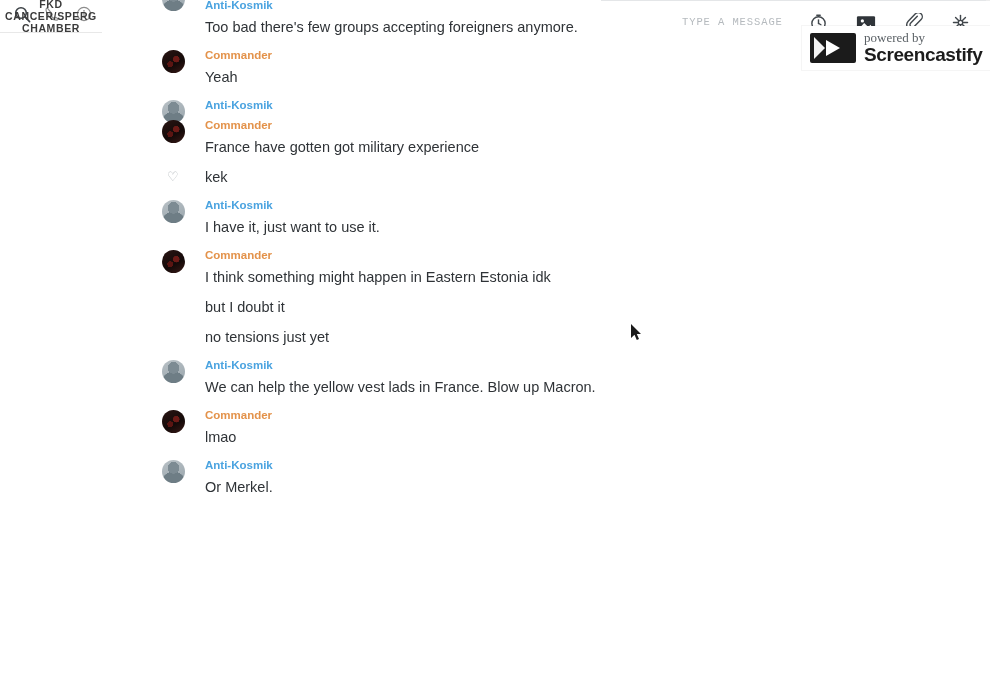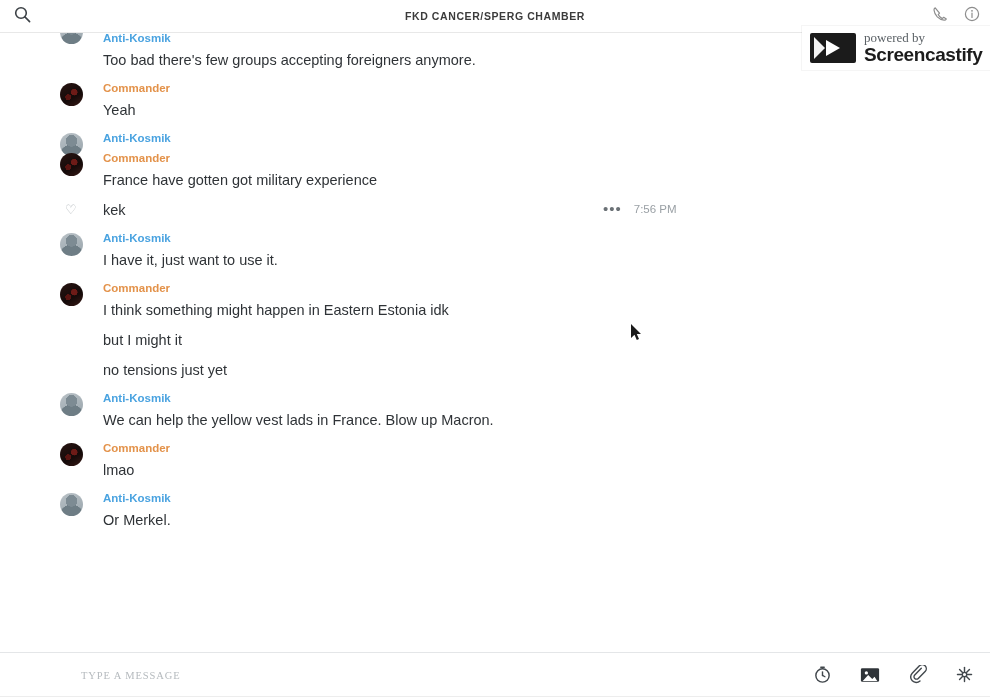--- a/index.html
+++ b/index.html
@@ -7,21 +7,21 @@
     width: 990px; height: 700px;
     background: #ffffff;
     font-family: "Liberation Sans", sans-serif;
     overflow: hidden;
   }
   .app {
     position: relative;
     width: 990px; height: 700px;
     background: #ffffff;
     display: flex;
-    flex-direction: column;
+    flex-direction: row;
   }
 
   
   .topbar {
     position: relative;
     height: 33px;
     flex: 0 0 33px;
     background: #ffffff;
     border-bottom: 1px solid #e8e8e8;
     display: flex;
@@ -134,22 +134,22 @@
     display: flex;
     align-items: center;
     background: #ffffff;
   }
   .composer-input {
     flex: 1 1 auto;
     border: none;
     outline: none;
     background: transparent;
     padding-left: 81px;
-    font-family: Liberation Serif, serif;
-    font-size: 14px;
+    font-family: Liberation Mono, monospace;
+    font-size: 10px;
     letter-spacing: 0.8px;
     color: #4c5257;
   }
   .composer-input::placeholder {
     color: #b5babe;
     text-transform: uppercase;
     letter-spacing: 0.9px;
     font-size: 10.5px;
   }
   .composer-actions {
@@ -286,21 +286,21 @@
       </div>
       <div class="msg-group">
         <div class="avatar av-grey"></div>
         <div class="msg-name" style="color: rgb(74, 163, 224);">Anti-Kosmik</div>
         <div class="msg-line"><span>I have it, just want to use it.</span></div>
       </div>
       <div class="msg-group">
         <div class="avatar av-dark"></div>
         <div class="msg-name" style="color: rgb(227, 146, 74);">Commander</div>
         <div class="msg-line"><span>I think something might happen in Eastern Estonia idk</span></div>
-        <div class="msg-line"><span>but I might it</span></div>
+        <div class="msg-line"><span>but I doubt it</span></div>
         <div class="msg-line"><span>no tensions just yet</span></div>
       </div>
       <div class="msg-group">
         <div class="avatar av-grey"></div>
         <div class="msg-name" style="color: rgb(74, 163, 224);">Anti-Kosmik</div>
         <div class="msg-line"><span>We can help the yellow vest lads in France. Blow up Macron.</span></div>
       </div>
       <div class="msg-group">
         <div class="avatar av-dark"></div>
         <div class="msg-name" style="color: rgb(227, 146, 74);">Commander</div>

